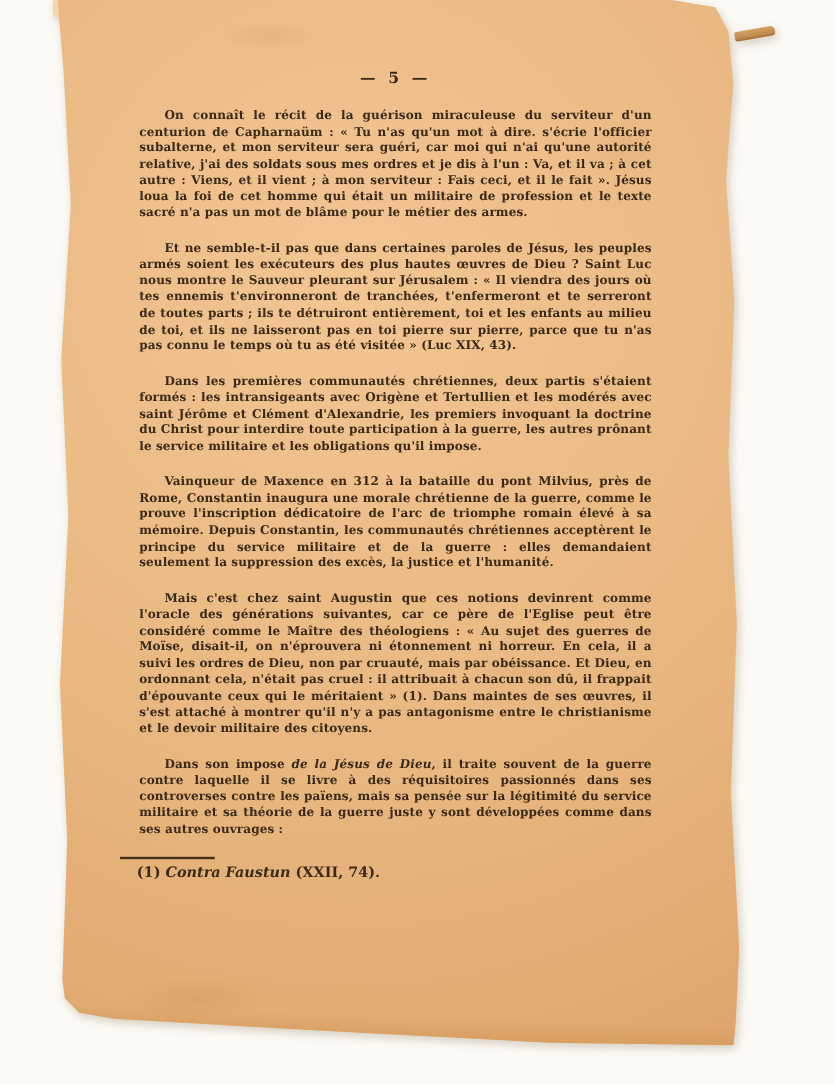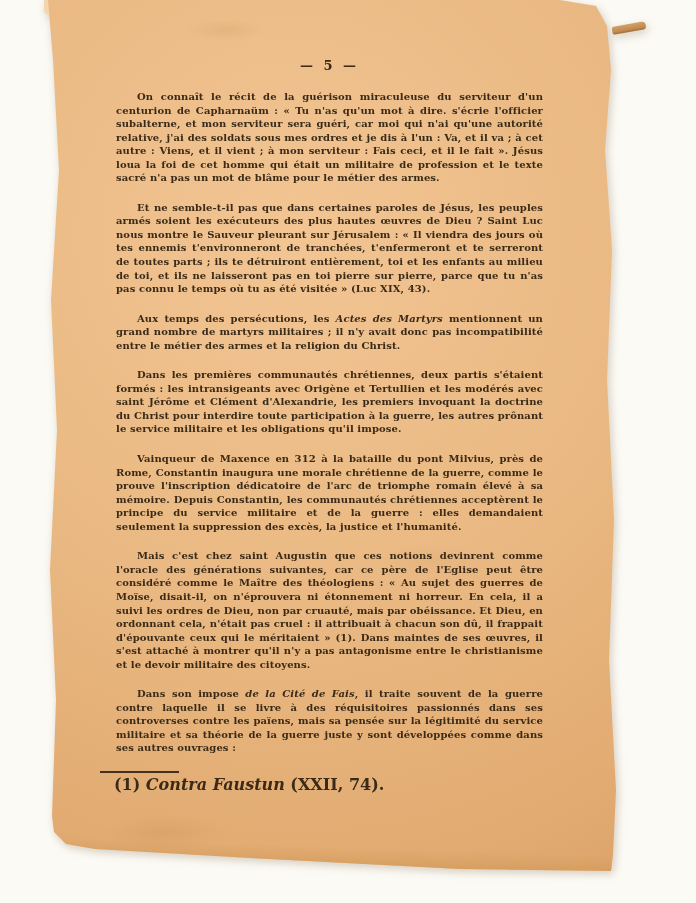--- a/index.html
+++ b/index.html
@@ -60,41 +60,40 @@
     margin:16px;text-indent:21px;text-align:justify;
     font-size:10px;line-height:13.55px;font-weight:bold;
     letter-spacing:.1px;
   }
   .it{font-style:italic;}
   .footnote-rule{
     width:79px;height:0;border:0;border-top:2px solid #43311d;
     margin:9px 0 5px 0;
   }
   .footnote{
-    margin:0 0 0 14px;font-size:16px;font-weight:bold;line-height:13px;
+    margin:0 0 0 14px;font-size:12px;font-weight:bold;line-height:13px;
   }
 </style>
 </head>
 <body>
 
 <div class="scan">
   <div class="page-wrap">
     <div class="tab-top"></div>
     <div class="sliver"></div>
     <div class="page">
       <div class="bottom-edge"></div>
       <div class="content">
         <p class="pagenum">— 5 —</p>
         <div>
             <p class="para"><span>On connaît le récit de la guérison miraculeuse du serviteur d'un centurion de Capharnaüm : « Tu n'as qu'un mot à dire. s'écrie l'officier subalterne, et mon serviteur sera guéri, car moi qui n'ai qu'une autorité relative, j'ai des soldats sous mes ordres et je dis à l'un : Va, et il va ; à cet autre : Viens, et il vient ; à mon serviteur : Fais ceci, et il le fait ». Jésus loua la foi de cet homme qui était un militaire de profession et le texte sacré n'a pas un mot de blâme pour le métier des armes.</span></p>
             <p class="para"><span>Et ne semble-t-il pas que dans certaines paroles de Jésus, les peuples armés soient les exécuteurs des plus hautes œuvres de Dieu ? Saint Luc nous montre le Sauveur pleurant sur Jérusalem : « Il viendra des jours où tes ennemis t'environneront de tranchées, t'enfermeront et te serreront de toutes parts ; ils te détruiront entièrement, toi et les enfants au milieu de toi, et ils ne laisseront pas en toi pierre sur pierre, parce que tu n'as pas connu le temps où tu as été visitée » (Luc XIX, 43).</span></p>
-            <p class="para"><span>Aux temps des persécutions, les </span><span class="it">Actes des Martyrs</span><span> mentionnent un grand nombre de martyrs militaires ; il n'y avait donc pas incompatibilité entre le métier des armes et la religion du Christ.</span></p>
             <p class="para"><span>Dans les premières communautés chrétiennes, deux partis s'étaient formés : les intransigeants avec Origène et Tertullien et les modérés avec saint Jérôme et Clément d'Alexandrie, les premiers invoquant la doctrine du Christ pour interdire toute participation à la guerre, les autres prônant le service militaire et les obligations qu'il impose.</span></p>
             <p class="para"><span>Vainqueur de Maxence en 312 à la bataille du pont Milvius, près de Rome, Constantin inaugura une morale chrétienne de la guerre, comme le prouve l'inscription dédicatoire de l'arc de triomphe romain élevé à sa mémoire. Depuis Constantin, les communautés chrétiennes acceptèrent le principe du service militaire et de la guerre : elles demandaient seulement la suppression des excès, la justice et l'humanité.</span></p>
             <p class="para"><span>Mais c'est chez saint Augustin que ces notions devinrent comme l'oracle des générations suivantes, car ce père de l'Eglise peut être considéré comme le Maître des théologiens : « Au sujet des guerres de Moïse, disait-il, on n'éprouvera ni étonnement ni horreur. En cela, il a suivi les ordres de Dieu, non par cruauté, mais par obéissance. Et Dieu, en ordonnant cela, n'était pas cruel : il attribuait à chacun son dû, il frappait d'épouvante ceux qui le méritaient » (1). Dans maintes de ses œuvres, il s'est attaché à montrer qu'il n'y a pas antagonisme entre le christianisme et le devoir militaire des citoyens.</span></p>
-            <p class="para"><span>Dans son impose </span><span class="it">de la Cité de Fais</span><span>, il traite souvent de la guerre contre laquelle il se livre à des réquisitoires passionnés dans ses controverses contre les païens, mais sa pensée sur la légitimité du service militaire et sa théorie de la guerre juste y sont développées comme dans ses autres ouvrages :</span></p>
+            <p class="para"><span>Dans son impose </span><span class="it">de la Jésus de Dieu</span><span>, il traite souvent de la guerre contre laquelle il se livre à des réquisitoires passionnés dans ses controverses contre les païens, mais sa pensée sur la légitimité du service militaire et sa théorie de la guerre juste y sont développées comme dans ses autres ouvrages :</span></p>
           </div>
         <hr class="footnote-rule">
         <p class="footnote"><span>(1) </span><span class="it">Contra Faustun</span><span> (XXII, 74).</span></p>
       </div>
     </div>
   </div>
 </div>
 
 </body></html>

